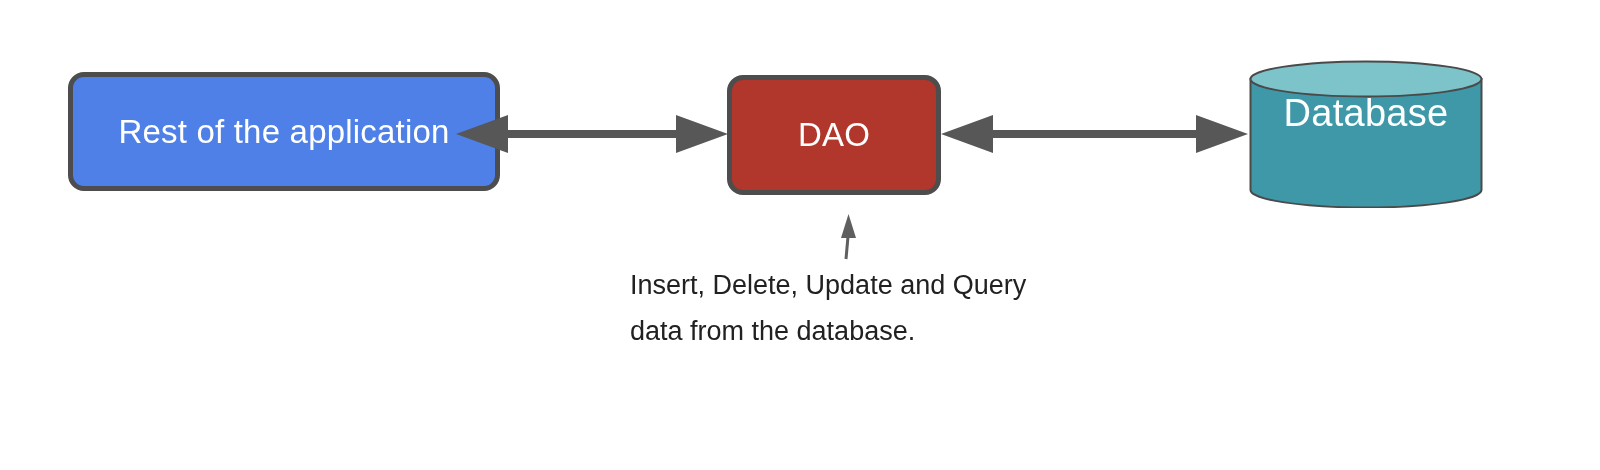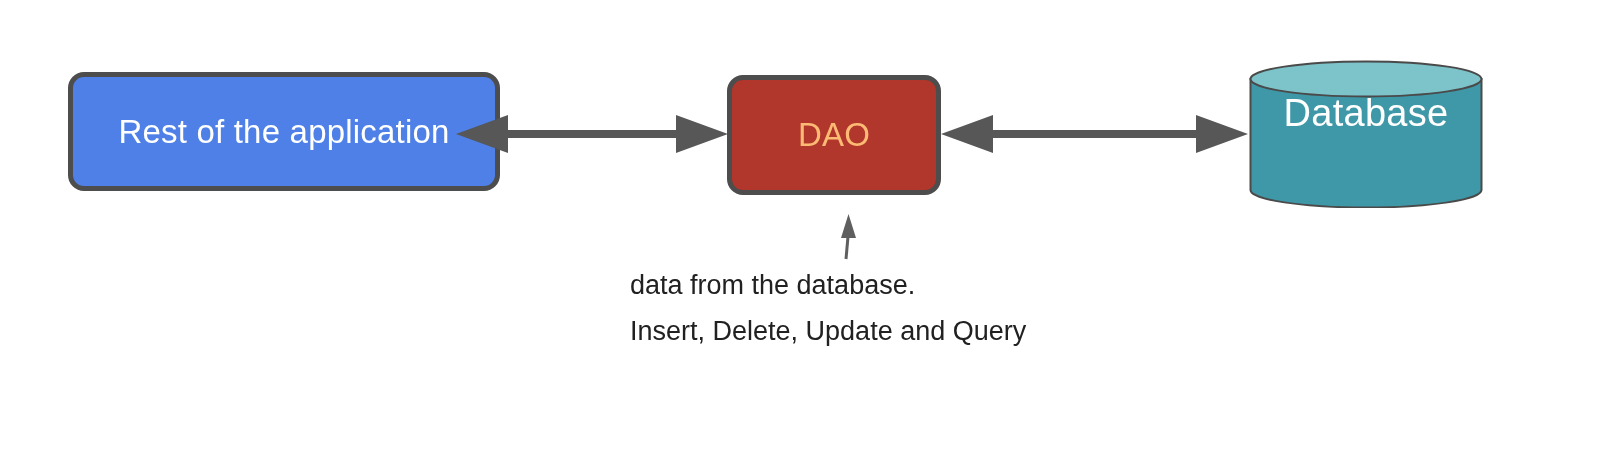--- a/index.html
+++ b/index.html
@@ -70,21 +70,21 @@
 <div class="canvas">
 
   <div class="node-box app-box" style="background-color: rgb(78, 128, 232); border-color: rgb(77, 77, 77); color: rgb(255, 255, 255);">
     <span>Rest of the application</span>
   </div>
 
   <svg class="connector arrow-app-dao" width="272" height="40" viewBox="0 0 272 40">
     <polygon points="0,20 52,1 52,16 220,16 220,1 272,20 220,39 220,24 52,24 52,39" fill="#575757"></polygon>
   </svg>
 
-  <div class="node-box dao-box" style="background-color: rgb(177, 54, 43); border-color: rgb(77, 77, 77); color: #fdba74;">
+  <div class="node-box dao-box" style="background-color: rgb(177, 54, 43); border-color: rgb(77, 77, 77); color: #ffffff;">
     <span>DAO</span>
   </div>
 
   <svg class="connector arrow-dao-db" width="307" height="40" viewBox="0 0 307 40">
     <polygon points="0,20 52,1 52,16 255,16 255,1 307,20 255,39 255,24 52,24 52,39" fill="#575757"></polygon>
   </svg>
 
   <svg class="connector db-cylinder" width="234" height="148" viewBox="0 0 234 148">
     <path d="M 1.5 19 L 1.5 130 A 115.5 17.5 0 0 0 232.5 130 L 232.5 19 Z" stroke="#4a4a4a" stroke-width="2" fill="#3e98a7"></path>
     <ellipse cx="117" cy="19" rx="115.5" ry="17.5" stroke="#4a4a4a" stroke-width="2" fill="#7cc3ca"></ellipse>
@@ -92,17 +92,17 @@
   <div class="db-label" style="color: rgb(255, 255, 255);">
     <span>Database</span>
   </div>
 
   <svg class="connector annotation-arrow" width="30" height="52" viewBox="0 0 30 52">
     <line x1="13" y1="48" x2="15.5" y2="20" stroke-width="3" stroke="#5f5f5f"></line>
     <polygon points="15.5,3 8,27 23,27" fill="#5f5f5f"></polygon>
   </svg>
 
   <div class="annotation-text" style="color: rgb(33, 33, 33);">
+    <div>Insert, Delete, Update and Query</div>
     <div>data from the database.</div>
-    <div>Insert, Delete, Update and Query</div>
   </div>
 
 </div>
 
 </body></html>

